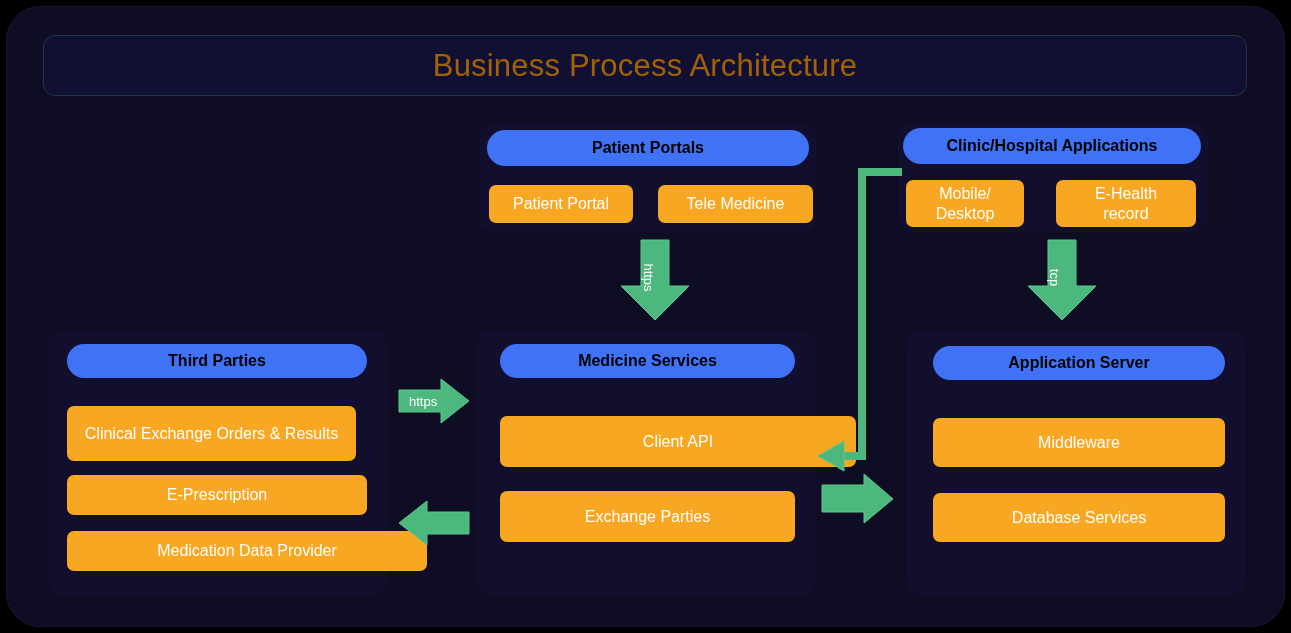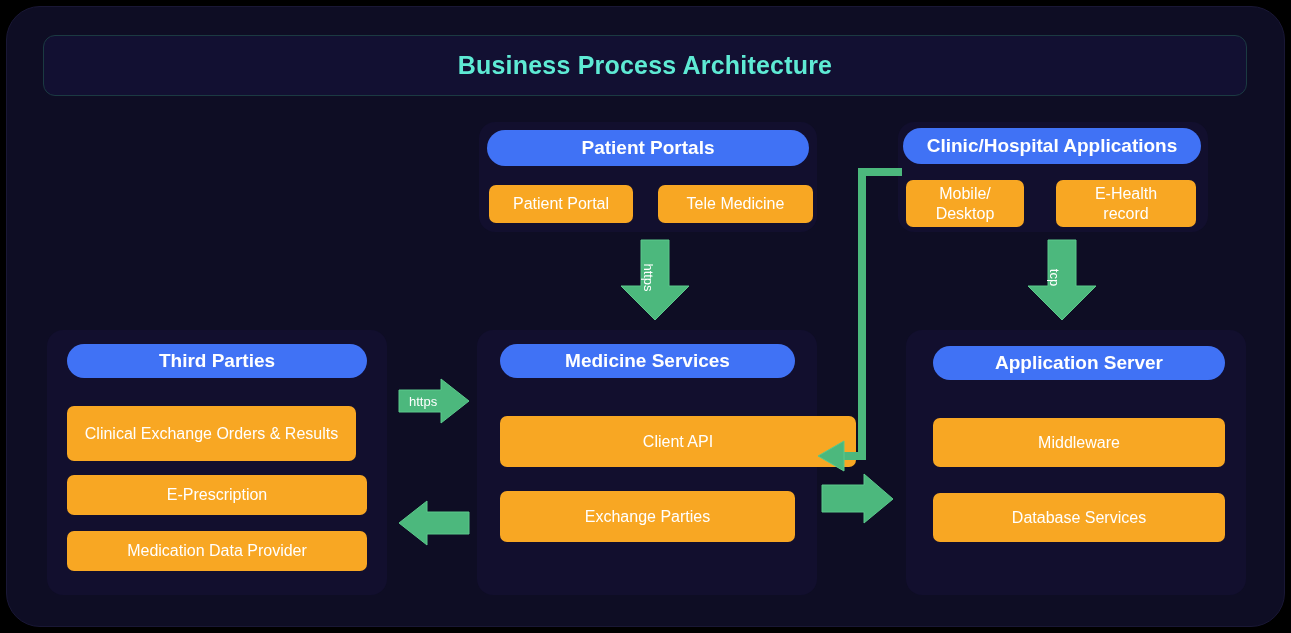--- a/index.html
+++ b/index.html
@@ -38,40 +38,40 @@
     height: 61px;
     box-sizing: border-box;
     border-radius: 12px;
     background: #121032;
     border: 1.5px solid #1b3a42;
     display: flex;
     align-items: center;
     justify-content: center;
   }
   #title-text {
-    color: #5eead4;
-    font-size: 25px;
-    font-weight: bold;
+    color: #a16207;
+    font-size: 31px;
+    font-weight: normal;
     letter-spacing: 0.2px;
   }
 
   
   .group {
     position: absolute;
     box-sizing: border-box;
     background: #120f2e;
     border-radius: 16px;
   }
   .group-header {
     position: absolute;
     box-sizing: border-box;
     background: #4072f5;
     border-radius: 18px;
-    color: #ffffff;
-    font-size: 19px;
+    color: #000000;
+    font-size: 16px;
     font-weight: bold;
     display: flex;
     align-items: center;
     justify-content: center;
     text-align: center;
     line-height: 1.05;
   }
   .node {
     position: absolute;
     box-sizing: border-box;
@@ -138,21 +138,21 @@
   <div class="node two-line" style="left:1056px; top:180px; width:140px; height:47px; flex-direction:column;">
     <span>E-Health</span>
     <span>record</span>
   </div>
 
   <div class="group" style="left:47px; top:330px; width:340px; height:265px;">
   </div>
   <div class="group-header" style="left:67px; top:344px; width:300px; height:34px;">Third Parties</div>
   <div class="node" style="left:67px; top:406px; width:289px; height:55px;">Clinical Exchange Orders &amp; Results</div>
   <div class="node" style="left:67px; top:475px; width:300px; height:40px;">E-Prescription</div>
-  <div class="node" style="left:67px; top:531px; width:300px; height:40px;">Medication Data Provider</div>
+  <div class="node" style="left:67px; top:531px; width:360px; height:40px;">Medication Data Provider</div>
 
   <div class="group" style="left:477px; top:330px; width:340px; height:265px;">
   </div>
   <div class="group-header" style="left:500px; top:344px; width:295px; height:34px;">Medicine Services</div>
   <div class="node" style="left:500px; top:416px; width:356px; height:51px;">Client API</div>
   <div class="node" style="left:500px; top:491px; width:295px; height:51px;">Exchange Parties</div>
 
   <div class="group" style="left:906px; top:330px; width:340px; height:265px;">
   </div>
   <div class="group-header" style="left:933px; top:346px; width:292px; height:34px;">Application Server</div>

